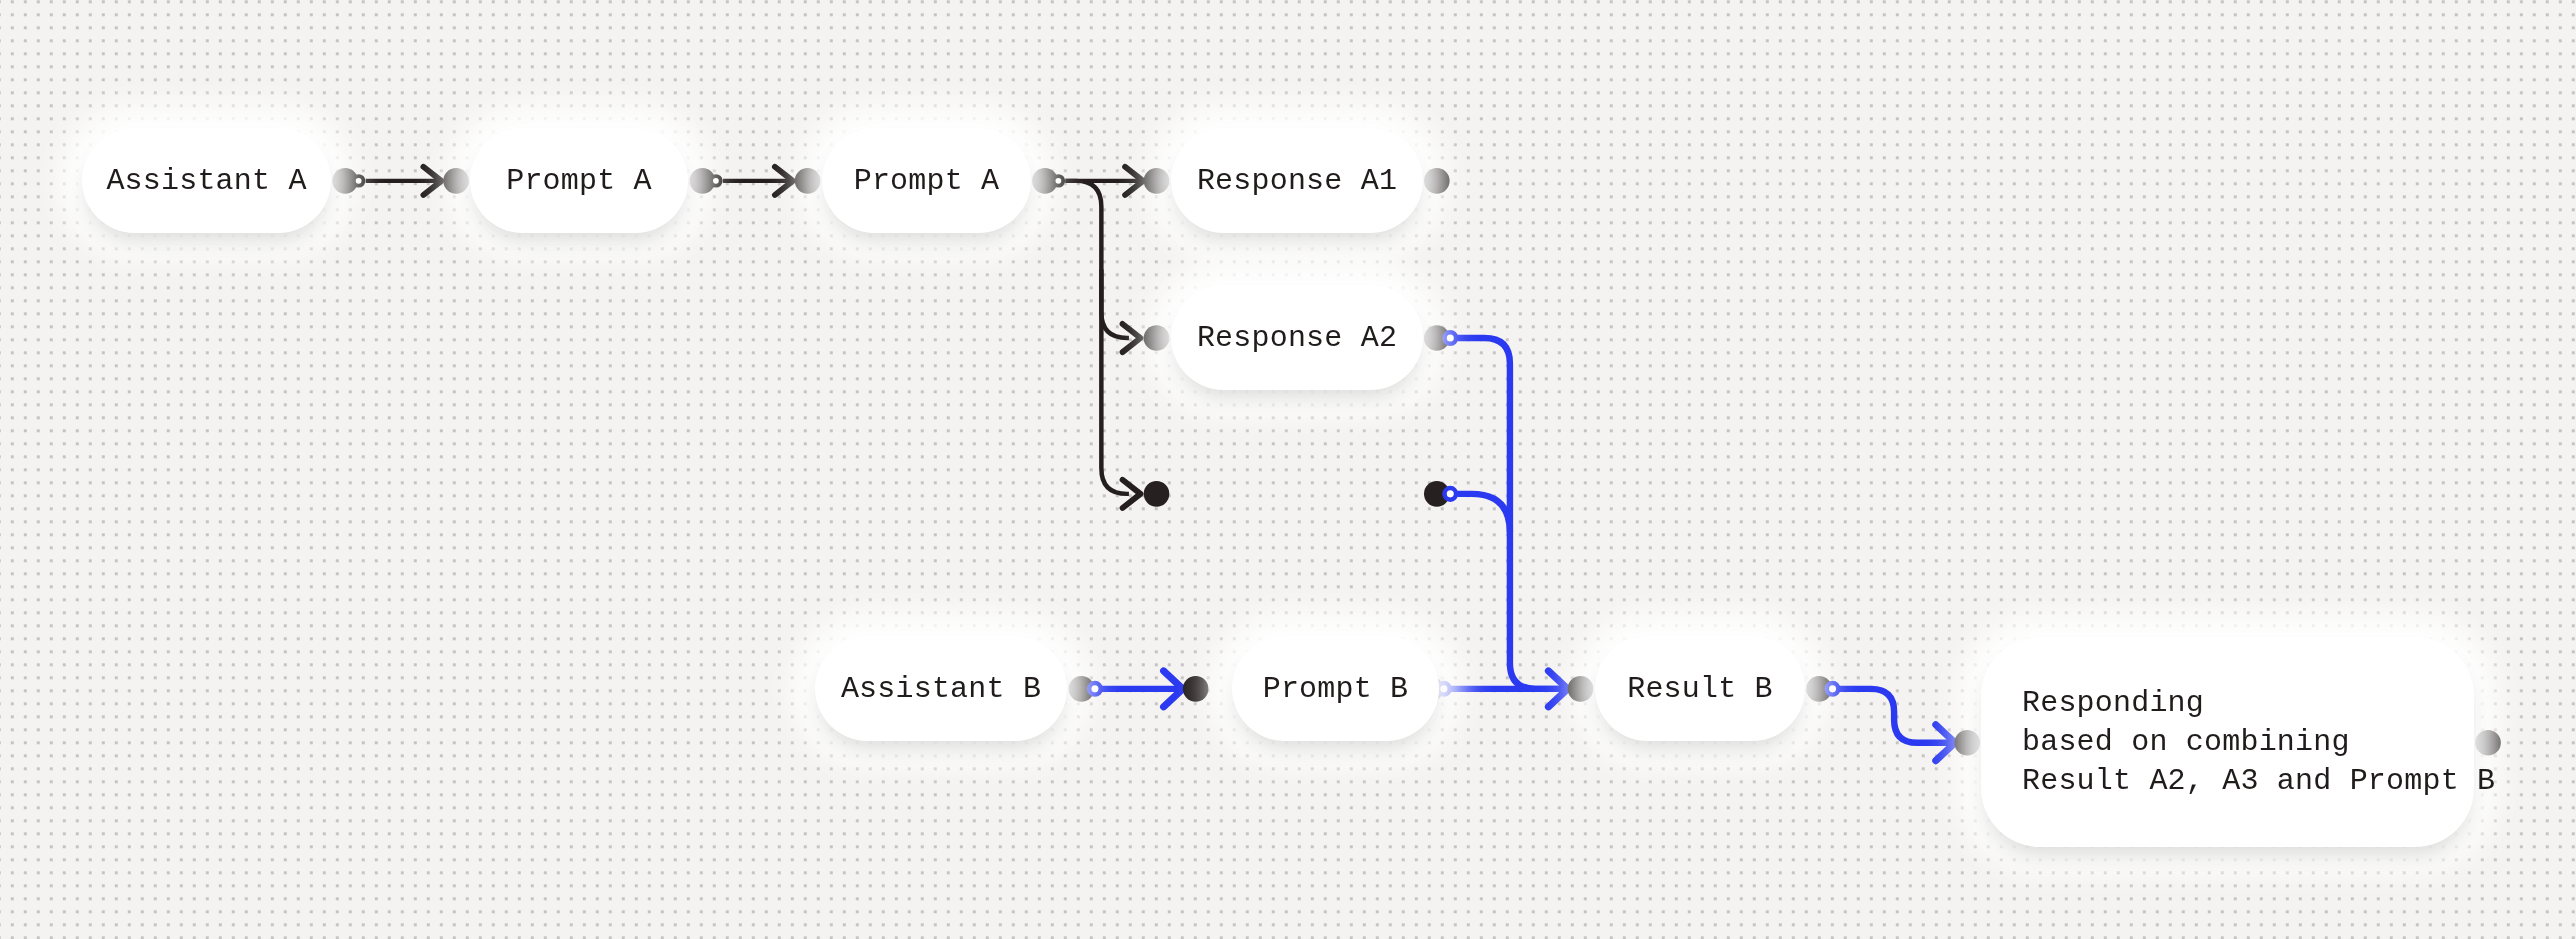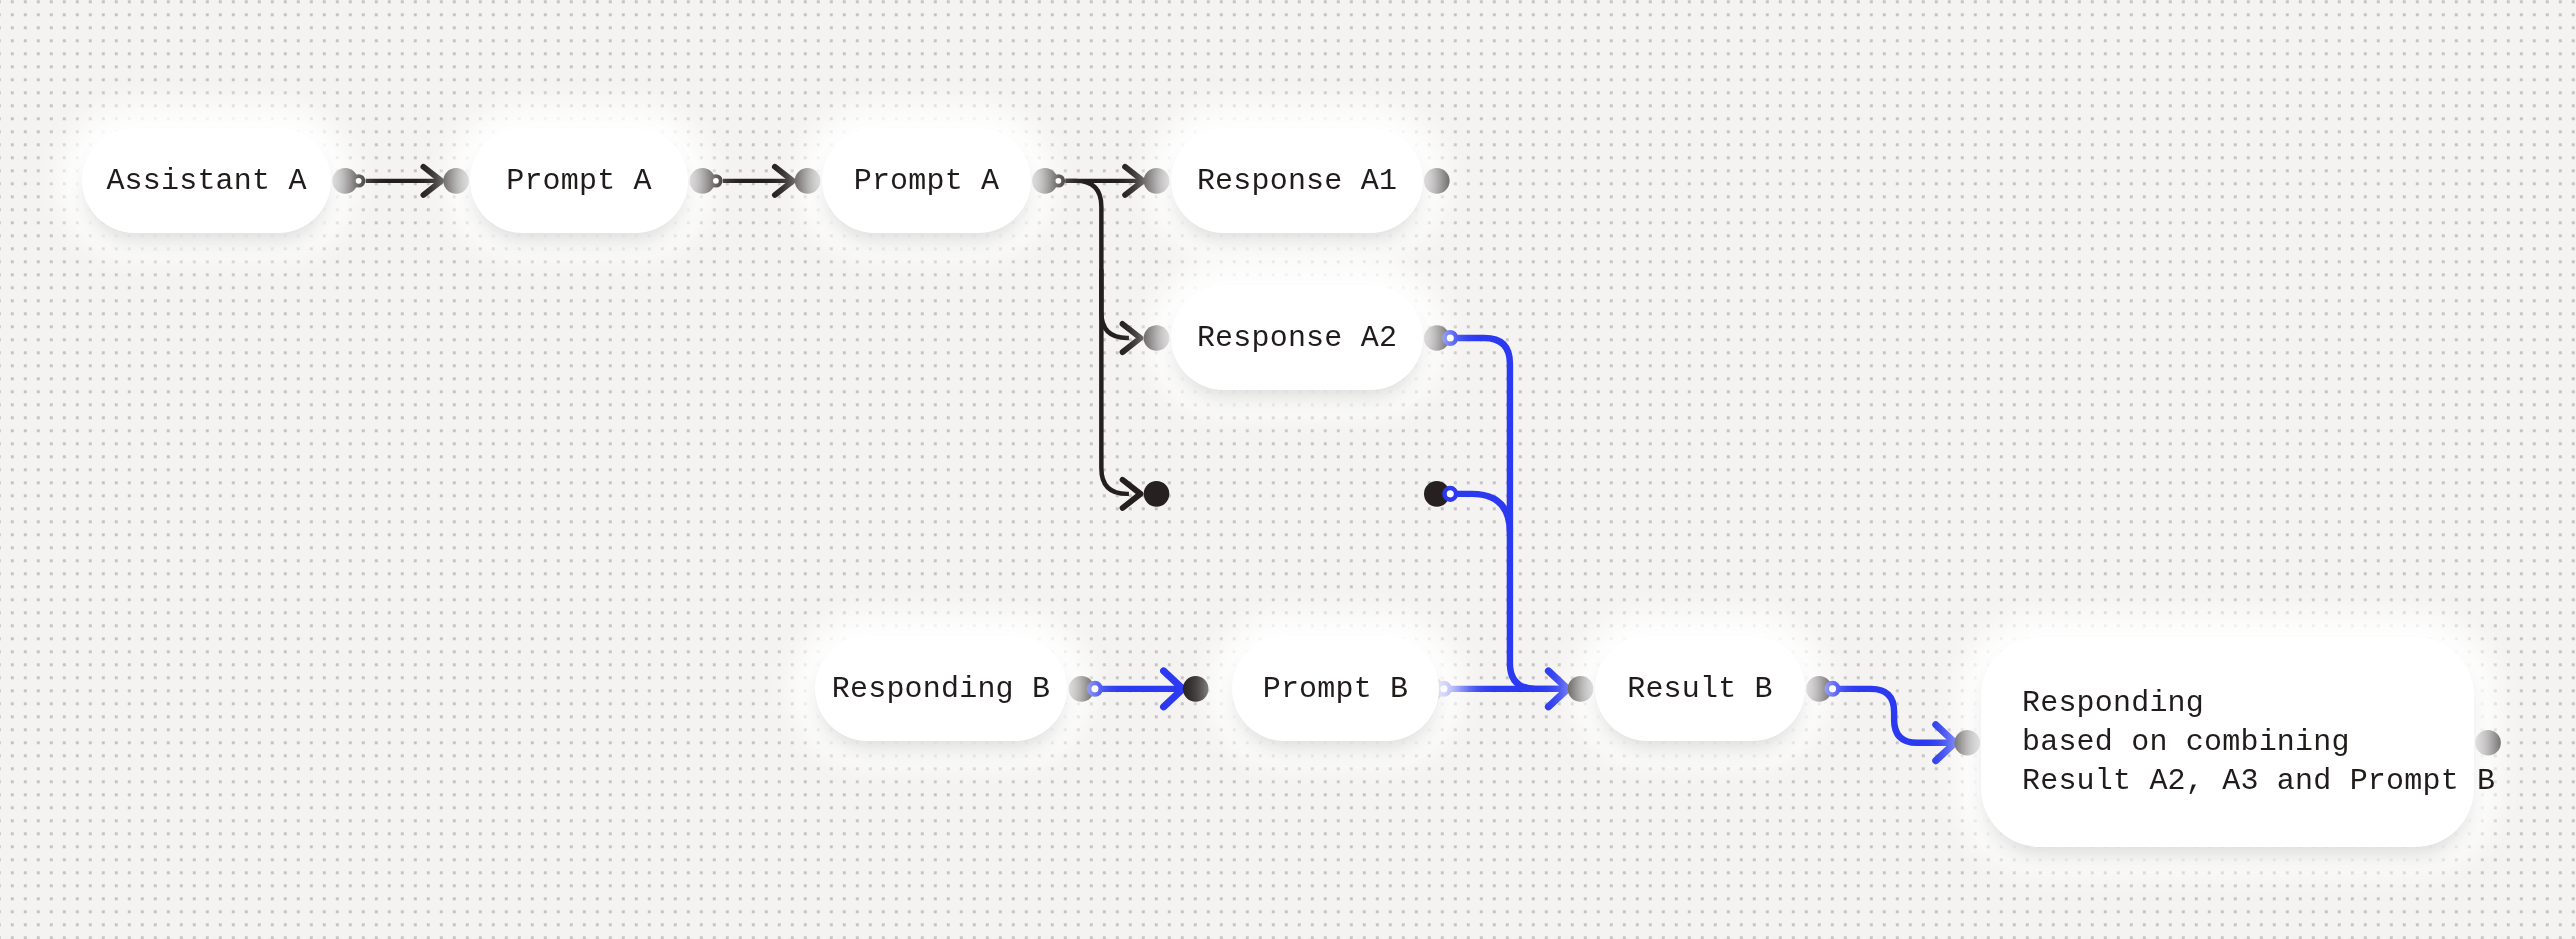--- a/index.html
+++ b/index.html
@@ -123,21 +123,21 @@
   <div class="node" style="left:822px;top:128px;width:209px;height:105px">
     <span class="lbl">Prompt A</span>
   </div>
   <div class="node" style="left:1171px;top:128px;width:252px;height:105px">
     <span class="lbl">Response A1</span>
   </div>
   <div class="node" style="left:1171px;top:285px;width:252px;height:105px">
     <span class="lbl">Response A2</span>
   </div>
   <div class="node" style="left:815px;top:636px;width:252px;height:105px">
-    <span class="lbl">Responding B</span>
+    <span class="lbl">Assistant B</span>
   </div>
   <div class="node" style="left:1232px;top:636px;width:207px;height:105px">
     <span class="lbl">Prompt B</span>
   </div>
   <div class="node" style="left:1595px;top:636px;width:210px;height:105px">
     <span class="lbl">Result B</span>
   </div>
   <div class="node big" style="left:1981px;top:637px;width:493px;height:210px;box-sizing:border-box">
     <span class="lbl">Responding
 based on combining

